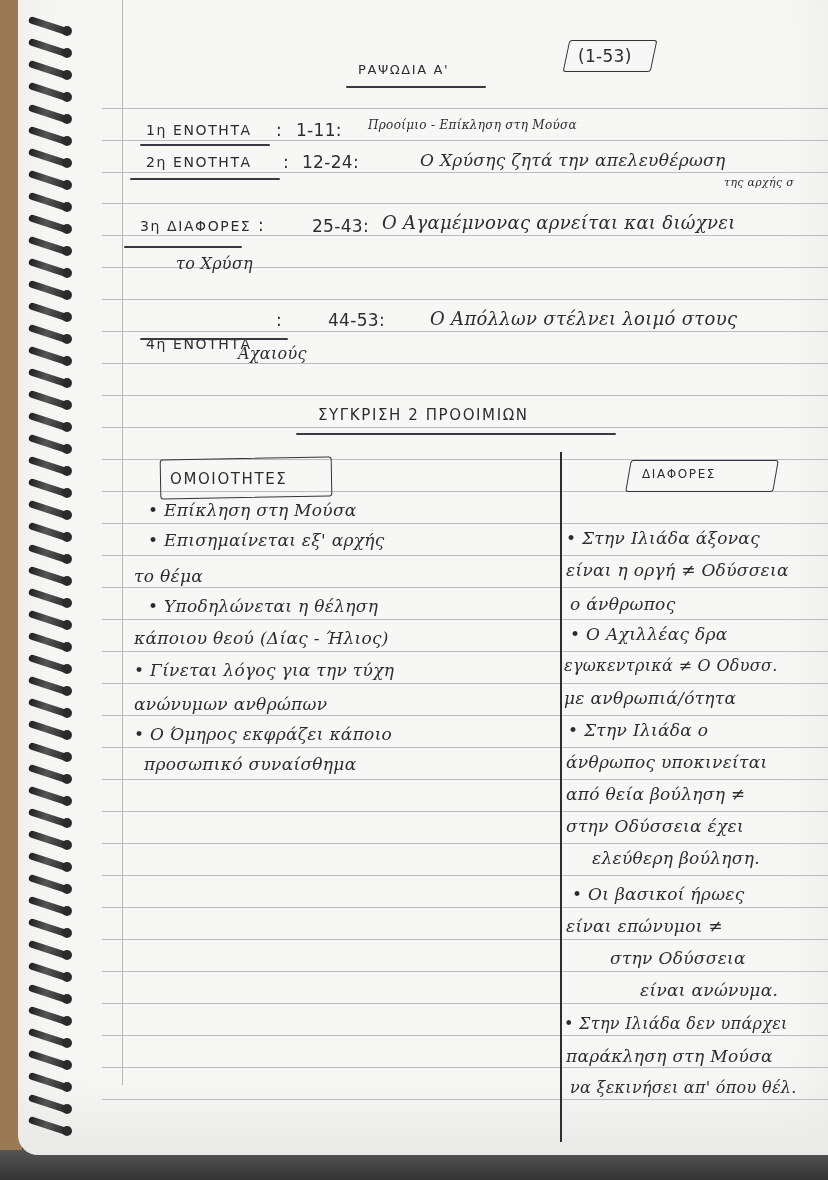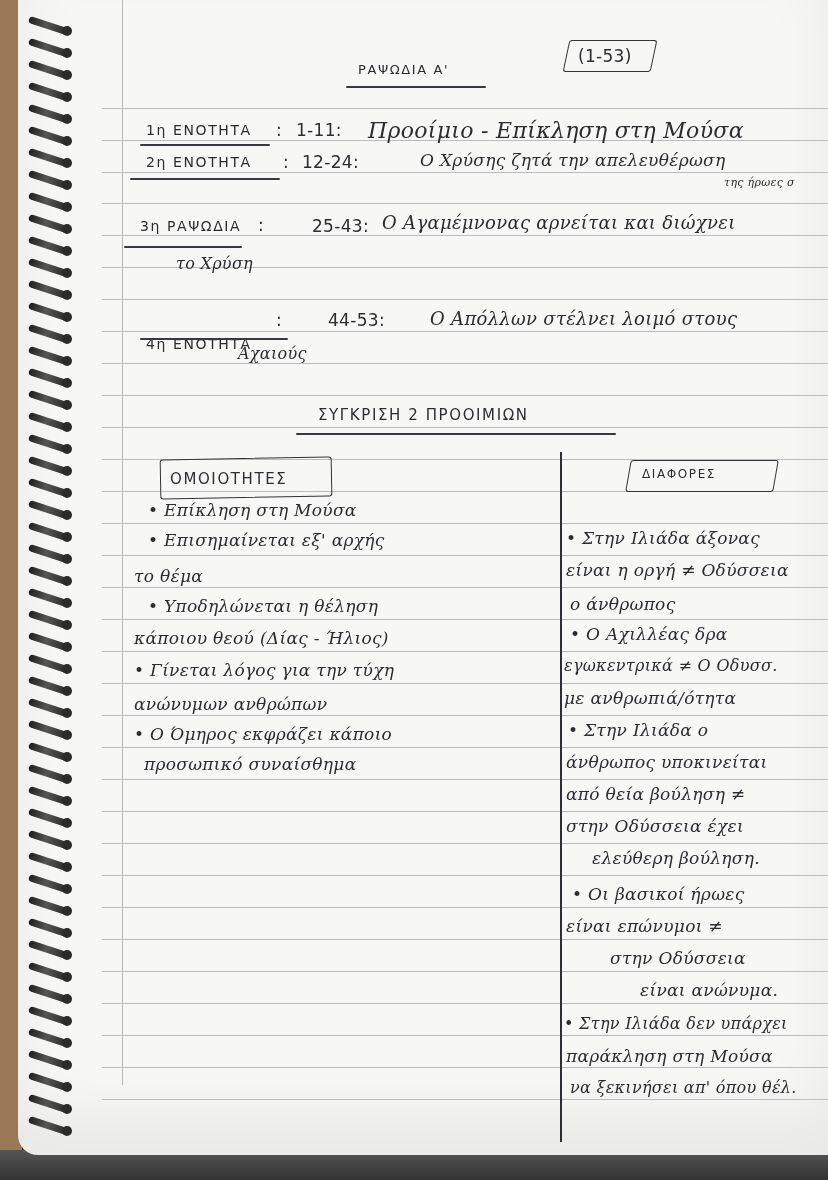--- a/index.html
+++ b/index.html
@@ -310,30 +310,30 @@
 
 <div class="hw caps" style="left:358px; top:62px; font-size:13px;">ΡΑΨΩΔΙΑ Α'</div>
 <div class="underline" style="left:346px; top:86px; width:140px; height:1.5px;"></div>
 <div class="box" style="left:566px; top:40px; width:88px; height:32px; transform: skewX(-12deg); border-width:1.8px;"></div>
 <div class="hw" style="left:578px; top:46px; font-size:17px;">(1-53)</div>
 
 <div class="hw caps" style="left:146px; top:122px;">1η ΕΝΟΤΗΤΑ</div>
 <div class="underline" style="left:140px; top:144px; width:130px; height:1.5px;"></div>
 <div class="hw" style="left:276px; top:120px;">:</div>
 <div class="hw" style="left:296px; top:120px;">1-11:</div>
-<div class="hw cursive" style="left:368px; top:118px; font-size:22px;">Προοίμιο - Επίκληση στη Μούσα</div>
+<div class="hw cursive" style="left:368px; top:118px; font-size:12px;">Προοίμιο - Επίκληση στη Μούσα</div>
 
 <div class="hw caps" style="left:146px; top:154px;">2η ΕΝΟΤΗΤΑ</div>
 <div class="underline" style="left:130px; top:178px; width:150px; height:1.5px;"></div>
 <div class="hw" style="left:283px; top:152px;">:</div>
 <div class="hw" style="left:302px; top:152px;">12-24:</div>
 <div class="hw cursive" style="left:420px; top:150px; font-size:17px;">Ο Χρύσης ζητά την απελευθέρωση</div>
-<div class="hw cursive small" style="left:724px; top:176px;">της ήρωες σ</div>
-
-<div class="hw caps" style="left:140px; top:218px;">3η ΡΑΨΩΔΙΑ</div>
+<div class="hw cursive small" style="left:724px; top:176px;">της αρχής σ</div>
+
+<div class="hw caps" style="left:140px; top:218px;">3η ΔΙΑΦΟΡΕΣ</div>
 <div class="underline" style="left:124px; top:246px; width:118px; height:1.5px;"></div>
 <div class="hw" style="left:258px; top:215px;">:</div>
 <div class="hw" style="left:312px; top:216px;">25-43:</div>
 <div class="hw cursive" style="left:382px; top:212px; font-size:18px;">Ο Αγαμέμνονας αρνείται και διώχνει</div>
 <div class="hw cursive" style="left:176px; top:254px; font-size:16px;">το Χρύση</div>
 
 <div class="hw caps" style="left:146px; top:312px;margin-top:24px;">4η ΕΝΟΤΗΤΑ</div>
 <div class="underline" style="left:140px; top:338px; width:148px; height:1.5px;"></div>
 <div class="hw" style="left:276px; top:310px;">:</div>
 <div class="hw" style="left:328px; top:310px;">44-53:</div>

